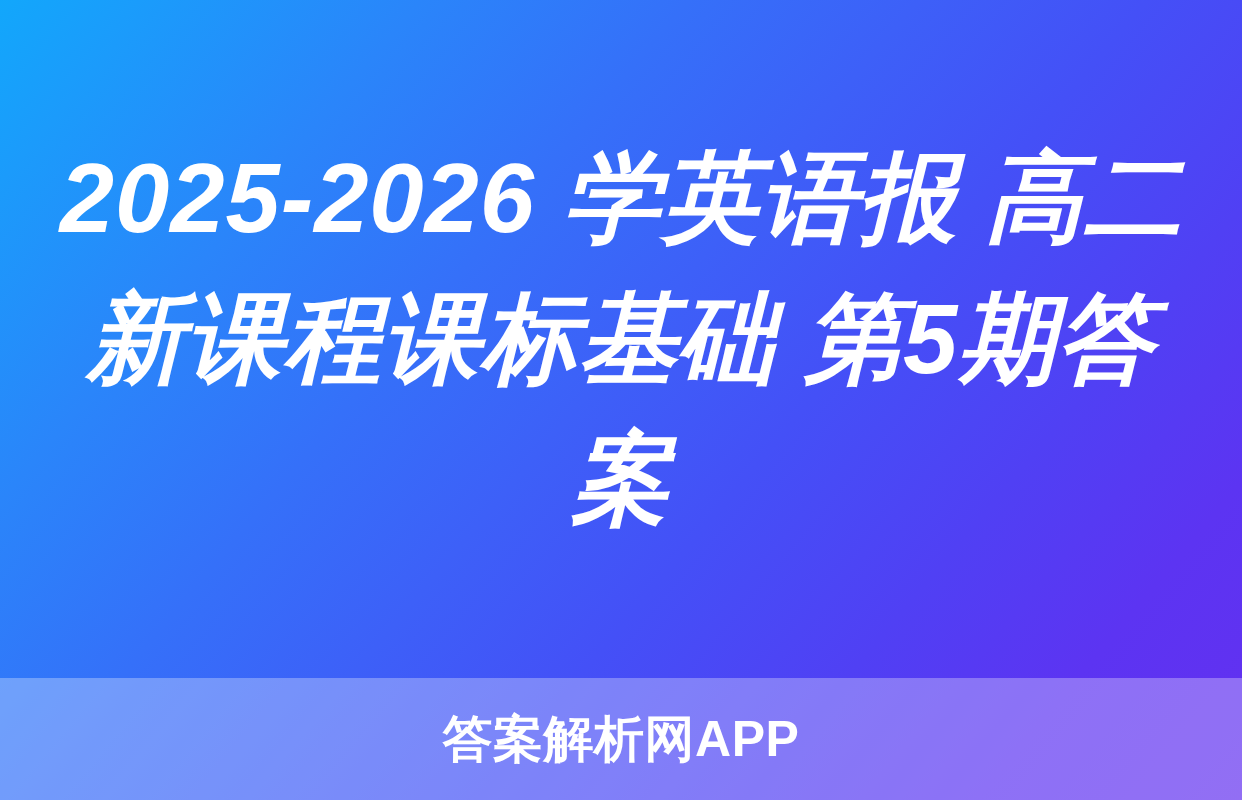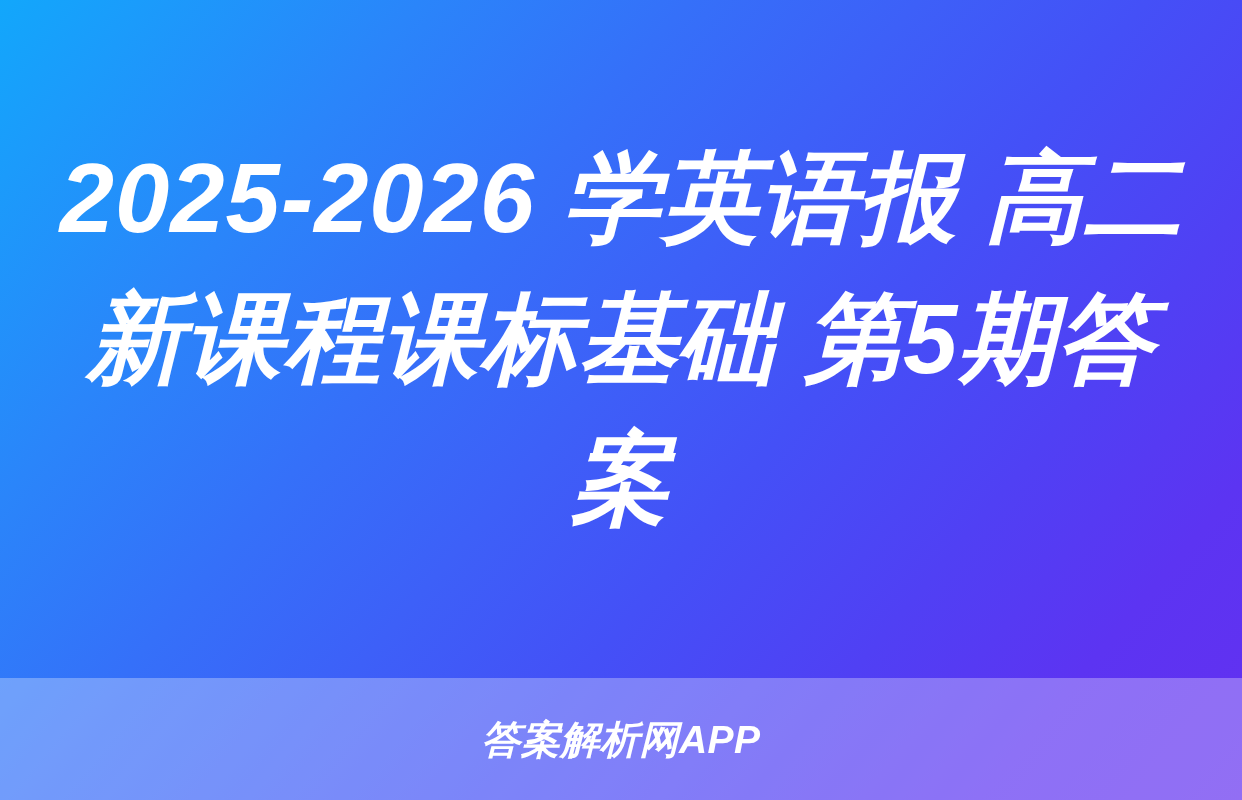--- a/index.html
+++ b/index.html
@@ -67,23 +67,22 @@
     height: 122px;
     background: rgba(255, 255, 255, 0.30);
     display: flex;
     align-items: center;
     justify-content: center;
   }
 
   .watermark-text {
     color: #ffffff;
     font-family: "Liberation Sans", "DejaVu Sans", sans-serif;
-    font-size: 39px;
+    font-size: 50px;
     font-weight: 700;
-    font-style: italic;
     letter-spacing: 0.5px;
     white-space: nowrap;
     line-height: 1;
   }
 </style>
 </head>
 <body>
 
 <div class="banner">
 

